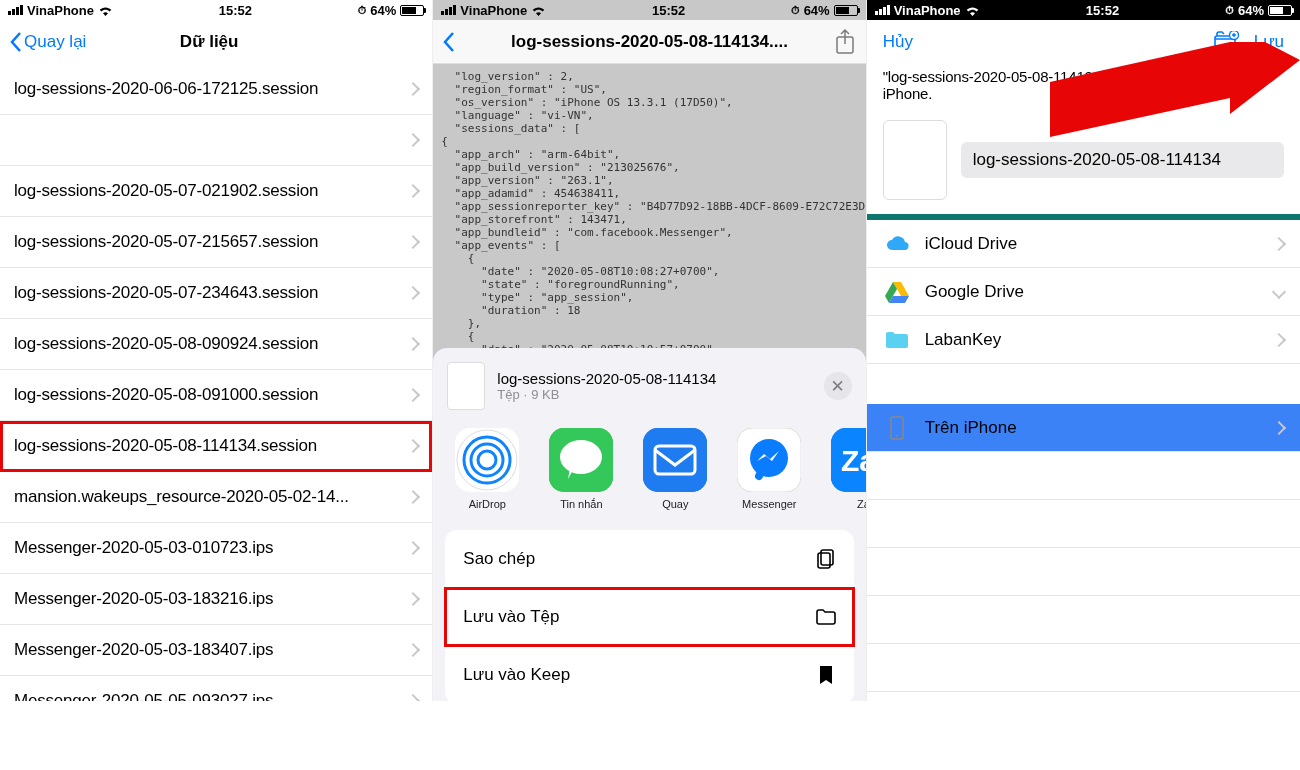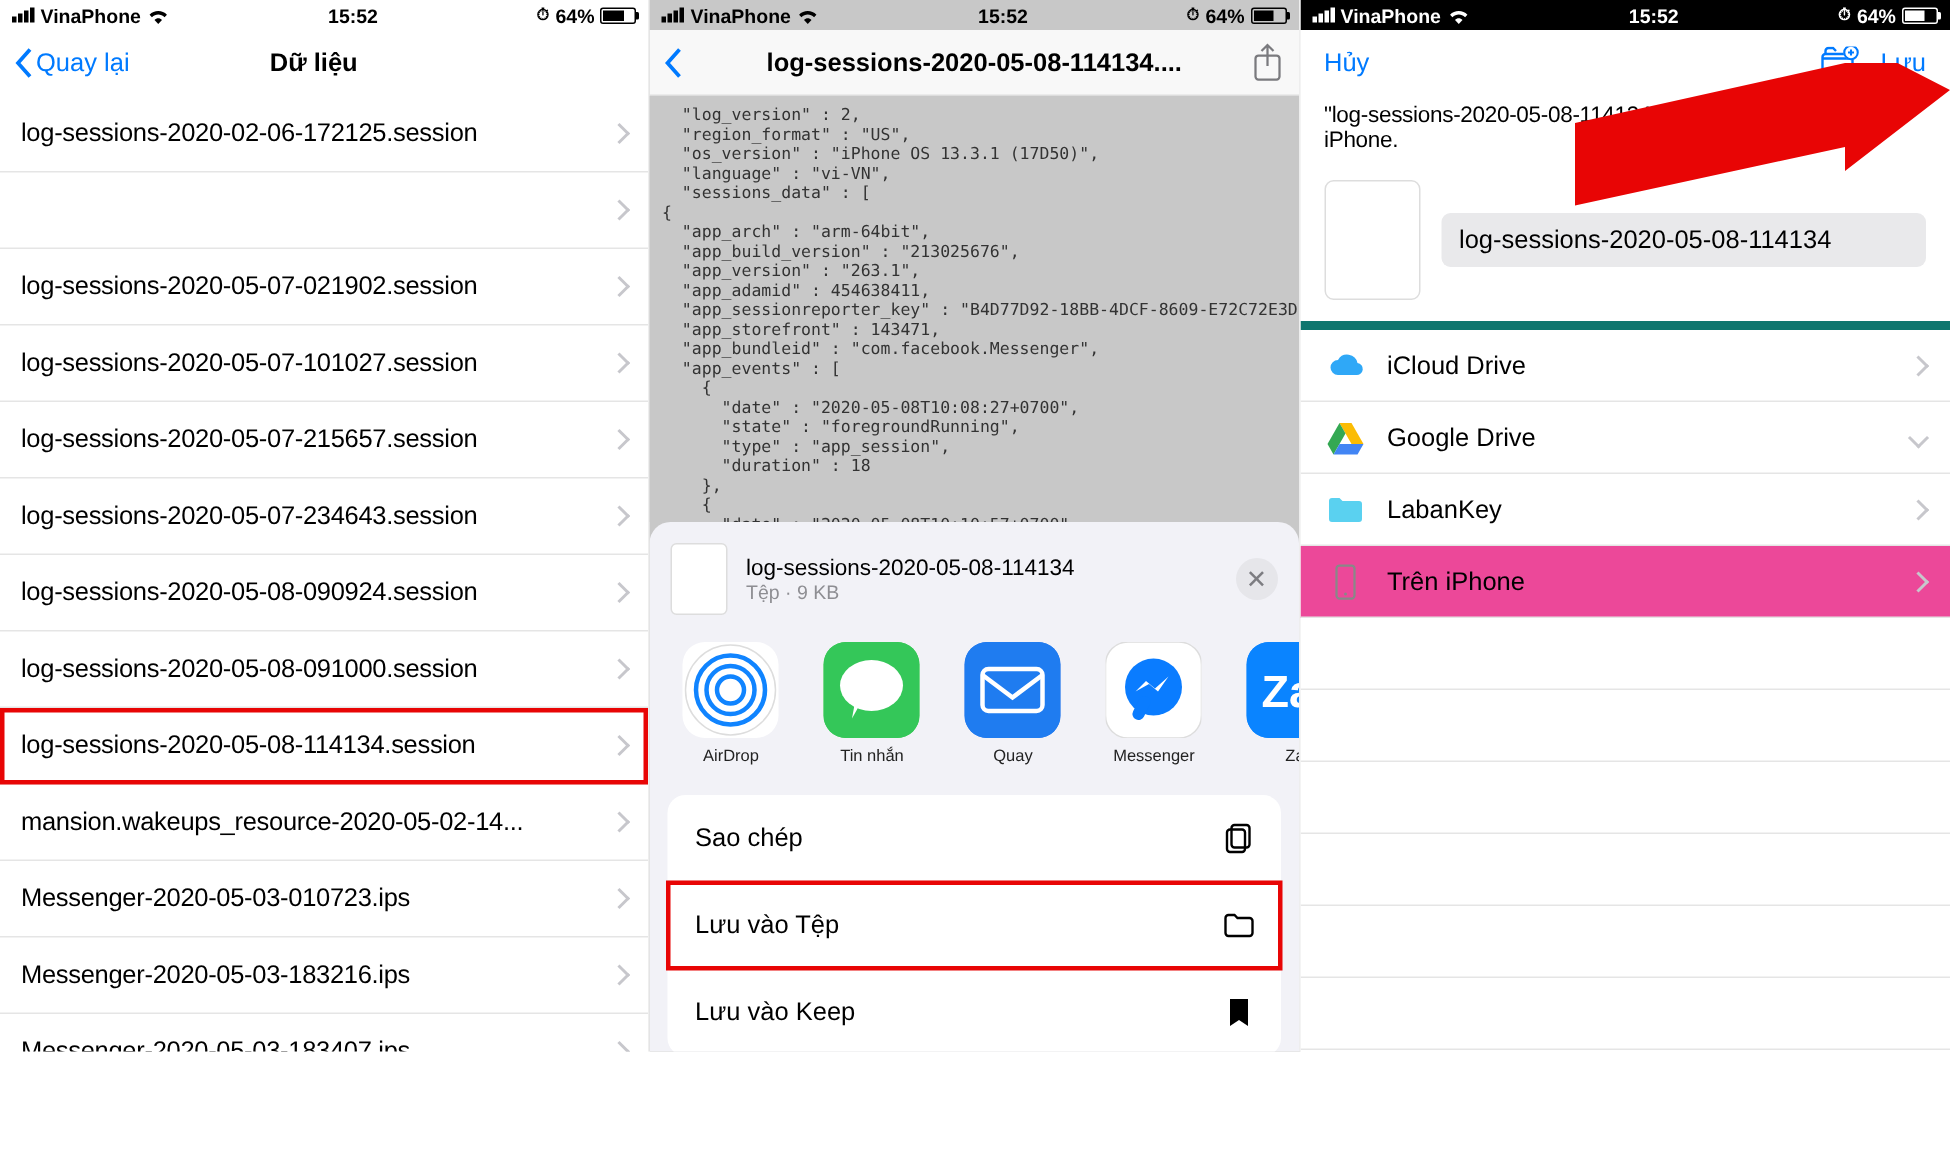--- a/index.html
+++ b/index.html
@@ -59,21 +59,21 @@
 .desc3 { padding:4px 16px 10px; font-size:15px; letter-spacing:-0.2px; }
 .filecard { display:flex; align-items:center; gap:14px; padding:8px 16px 14px; }
 .filecard .img { width:64px; height:80px; border:1px solid #ddd; border-radius:6px; background:#fff; }
 .filecard .name { background:#e9e9eb; padding:8px 12px; border-radius:6px; font-size:17px; flex:1; }
 .locs { border-top:6px solid #0f766e; }
 .loc { height:48px; display:flex; align-items:center; padding:0 16px; border-bottom:1px solid #e5e5e5; font-size:17px; gap:14px; position:relative; }
 .loc .ci { width:28px; height:28px; display:flex; align-items:center; justify-content:center;}
 .loc .chev2::before { content:""; display:block; width:8px; height:8px; border-top:2px solid #c7c7cc; border-right:2px solid #c7c7cc; transform:rotate(45deg); }
 .loc .chevd::before { transform:rotate(135deg); }
 .loc.indent { }
-.loc.sel { background:#ec4899; }
+.loc.sel { background:#3b82f6;margin-top:40px; }
 .loc .endicon { position:absolute; right:16px; }
 .empty .loc { border-bottom:1px solid #e5e5e5; }
 
 
 .arrow { position:absolute; top:42px; right:0; width:260px; height:120px; pointer-events:none; }
 </style>
 </head>
 <body>
 
 <div class="pane pane1">
@@ -103,32 +103,28 @@
     <div class="back">
       <svg viewBox="0 0 12 20">
           <path fill="none" stroke="#007aff" stroke-width="2.5" d="M10 1L2 10l8 9"></path>
         </svg>
       <span>Quay lại</span>
     </div>
     <div class="title">Dữ liệu</div>
   </div>
   <div class="list1" id="list1">
       <div class="row1">
-        <span>log-sessions-2020-02-06-172125.session</span>
+        <span>log-sessions-2020-06-06-172125.session</span>
         <span class="chev"></span>
       </div>
       <div class="row1">
         <span class="chev"></span>
       </div>
       <div class="row1">
         <span>log-sessions-2020-05-07-021902.session</span>
-        <span class="chev"></span>
-      </div>
-      <div class="row1">
-        <span>log-sessions-2020-05-07-101027.session</span>
         <span class="chev"></span>
       </div>
       <div class="row1">
         <span>log-sessions-2020-05-07-215657.session</span>
         <span class="chev"></span>
       </div>
       <div class="row1">
         <span>log-sessions-2020-05-07-234643.session</span>
         <span class="chev"></span>
       </div>

